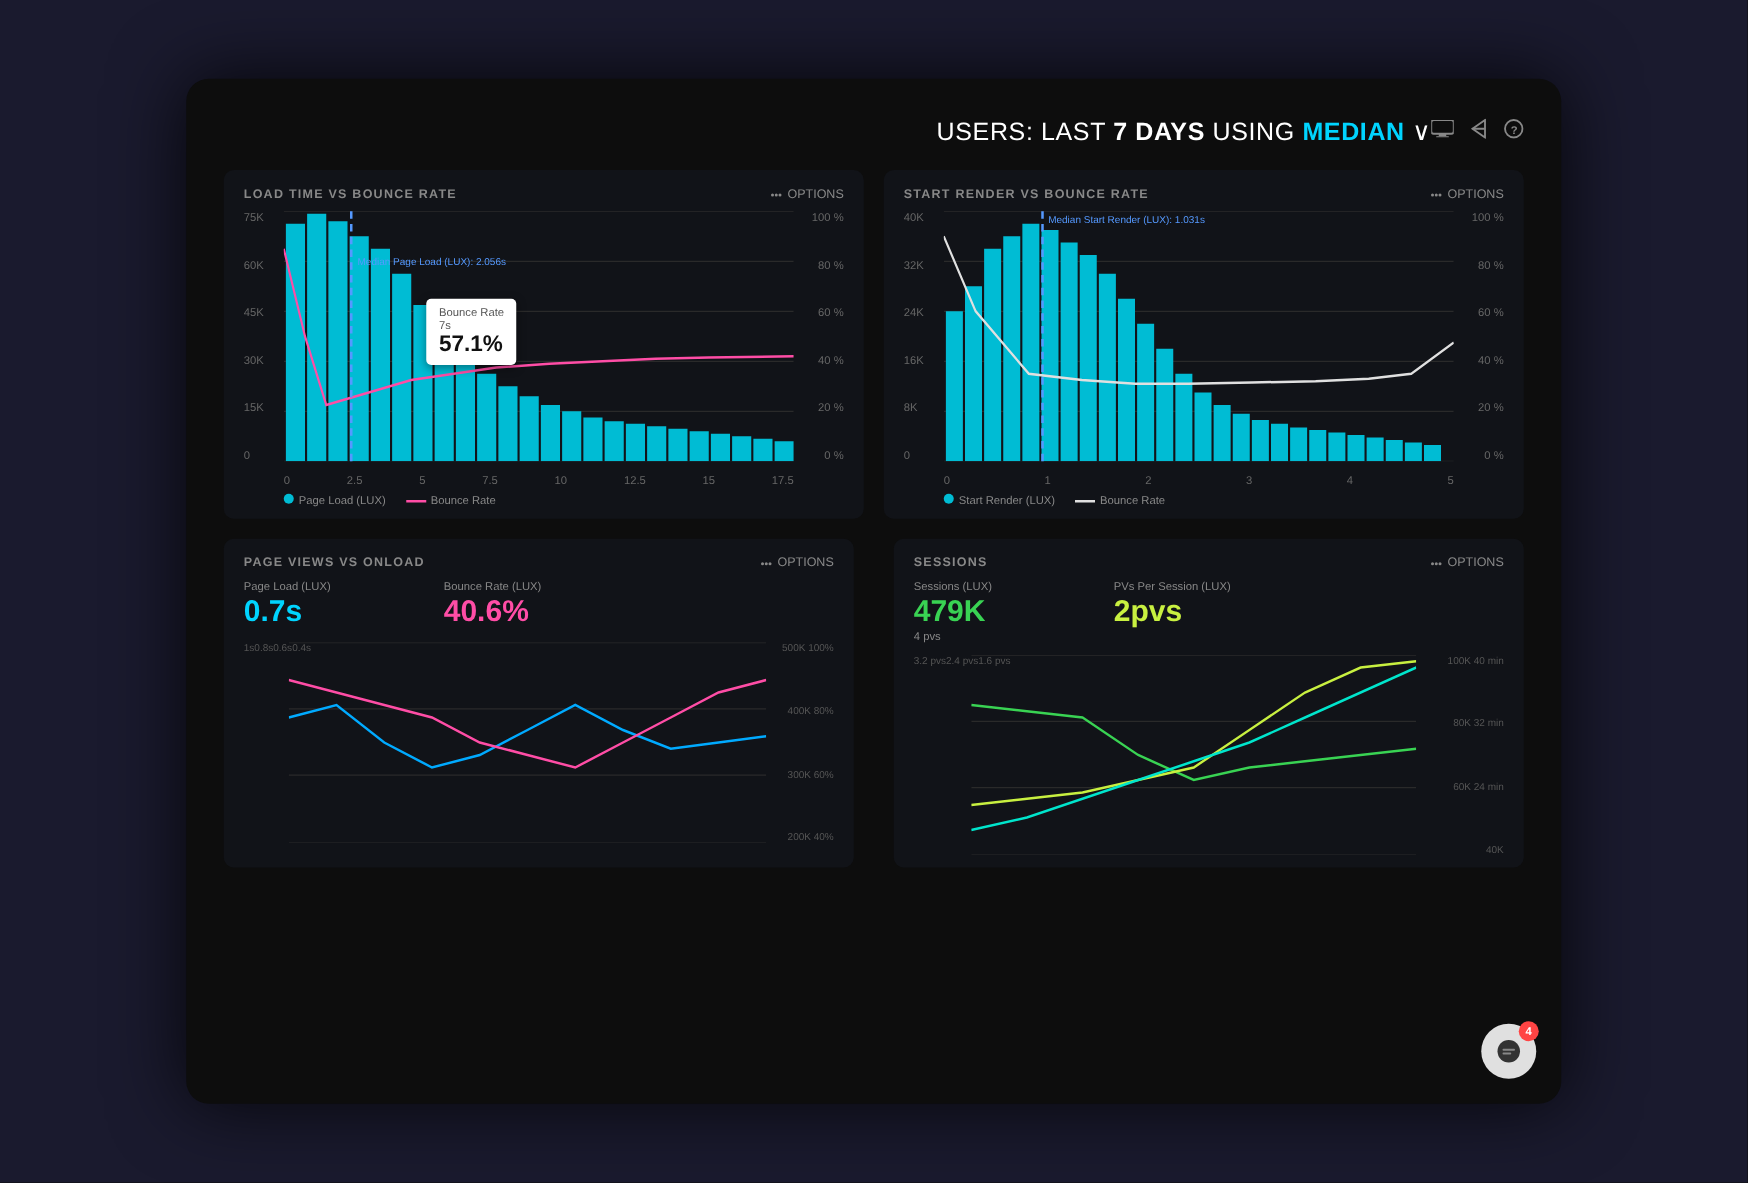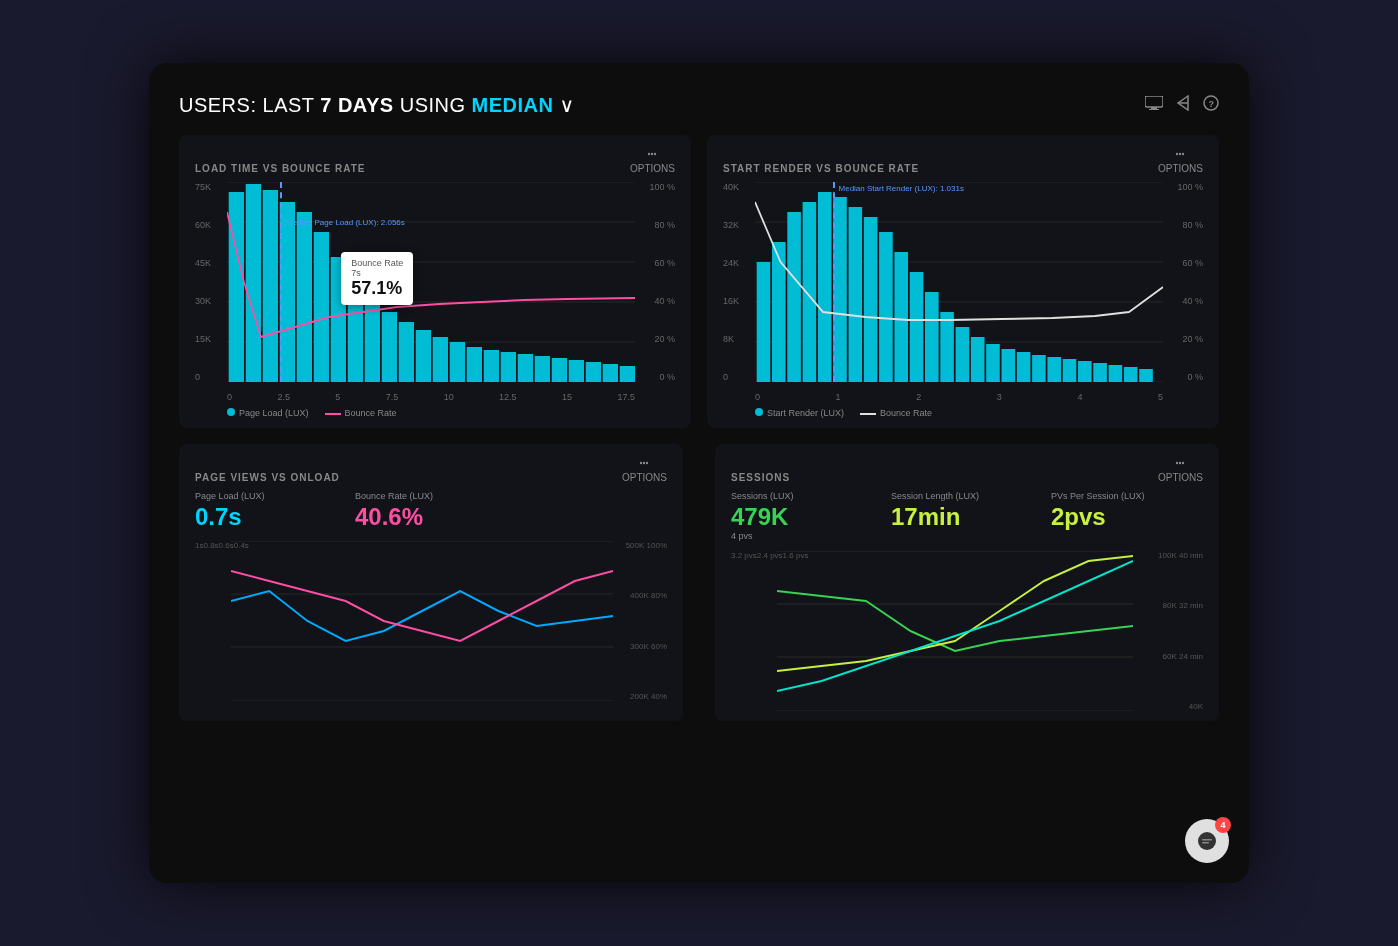--- a/index.html
+++ b/index.html
@@ -16,21 +16,21 @@
       background: #0d0d0d;
       border-radius: 18px;
       width: 1100px;
       height: 820px;
       padding: 30px 30px 20px;
       position: relative;
       box-shadow: 0 0 60px rgba(0,0,0,0.8);
     }
     .header {
       display: flex;
-      justify-content: space-between;
+      justify-content: flex-end;
       align-items: center;
       margin-bottom: 18px;
     }
     .header-title {
       color: #fff;
       font-size: 20px;
       font-weight: 400;
       letter-spacing: 0.5px;
     }
     .header-title .bold { font-weight: 900; }
@@ -75,21 +75,20 @@
       letter-spacing: 1px;
       text-transform: uppercase;
     }
     .panel-options {
       color: #888;
       font-size: 10px;
       cursor: pointer;
       display: flex;
       align-items: center;
       gap: 4px;
-      flex-direction: column;
     }
     
     .top-chart-area {
       height: 220px;
       position: relative;
     }
     .y-axis-labels {
       position: absolute;
       left: 0;
       top: 0;
@@ -538,24 +537,20 @@
           <span>OPTIONS</span>
         </span>
       </div>
       <div class="stats-row">
         <div class="stat-item">
           <div class="stat-label">Sessions (LUX)</div>
           <div class="stat-value green">479K</div>
           <div style="color:#888;font-size:9px;">4 pvs</div>
         </div>
         <div class="stat-item">
-          <div class="stat-label">Session Length (LUX)</div>
-          <div class="stat-value yellow">17min</div>
-        </div>
-        <div class="stat-item">
           <div class="stat-label">PVs Per Session (LUX)</div>
           <div class="stat-value yellow">2pvs</div>
         </div>
       </div>
       <div class="bottom-chart-area">
         <div class="bottom-y-labels">
           <span>3.2 pvs</span>
             <span>2.4 pvs</span>
             <span>1.6 pvs</span>
             <span></span>

